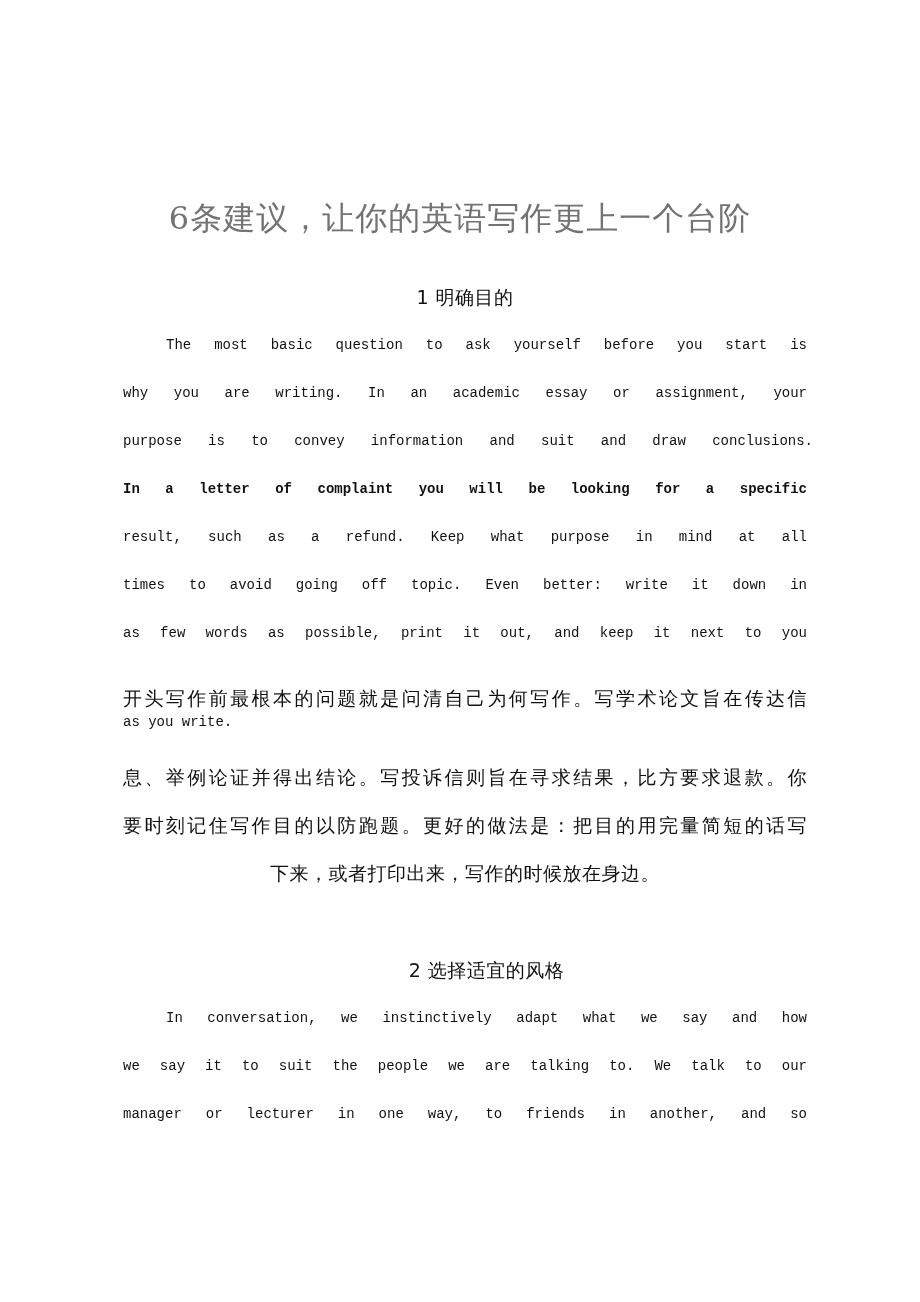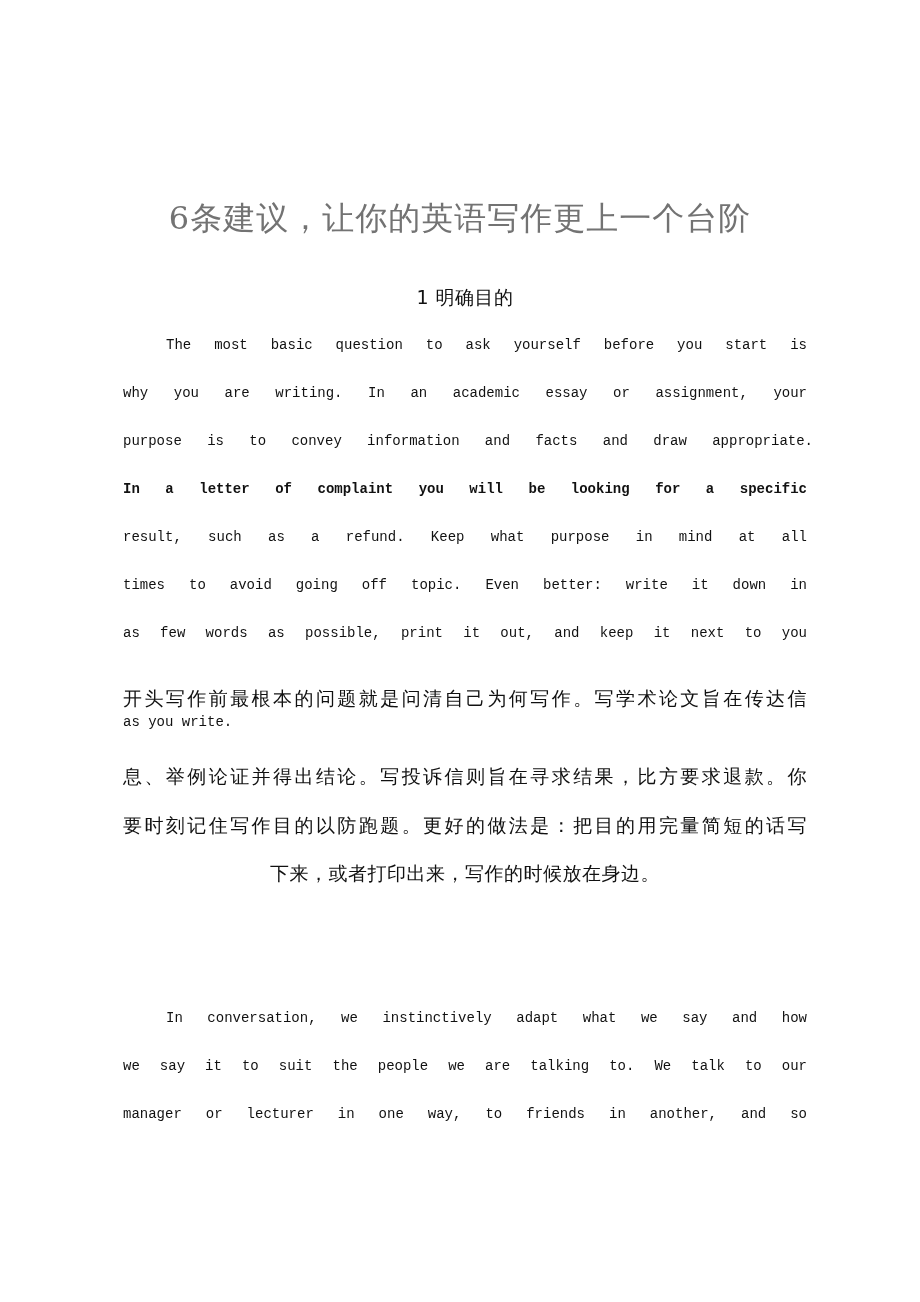--- a/index.html
+++ b/index.html
@@ -26,35 +26,36 @@
 
 <div class="page">
 
   <div class="title">6条建议，让你的英语写作更上一个台阶</div>
 
   <div class="line cn" style="top:285px;">1 明确目的</div>
 
   <div>
     <div class="line indent just" style="top:333px;">The most basic question to ask yourself before you start is</div>
     <div class="line just" style="top:381px;">why you are writing. In an academic essay or assignment, your</div>
-    <div class="line just" style="top:429px; width:690px;">purpose is to convey information and facts and draw appropriate.</div>
+    <div class="line just" style="top:429px; width:690px;">purpose is to convey information and suit and draw conclusions.</div>
     <div class="line just" style="top:477px;font-weight:bold;">In a letter of complaint you will be looking for a specific</div>
     <div class="line just" style="top:525px;">result, such as a refund. Keep what purpose in mind at all</div>
     <div class="line just" style="top:573px;">times to avoid going off topic. Even better: write it down in</div>
     <div class="line just" style="top:621px;">as few words as possible, print it out, and keep it next to you</div>
     <div class="line" style="top:669px;margin-top:41px;">as you write.</div>
   </div>
 
   <div>
     <div class="line cn just" style="top:686px;">开头写作前最根本的问题就是问清自己为何写作。写学术论文旨在传达信</div>
-    <div class="line cn just" style="top:765px;font-family:Liberation Serif, serif;">息、举例论证并得出结论。写投诉信则旨在寻求结果，比方要求退款。你</div>
+    <div class="line cn just" style="top:765px;">息、举例论证并得出结论。写投诉信则旨在寻求结果，比方要求退款。你</div>
     <div class="line cn just" style="top:813px;">要时刻记住写作目的以防跑题。更好的做法是：把目的用完量简短的话写</div>
     <div class="line cn" style="top:861px;">下来，或者打印出来，写作的时候放在身边。</div>
   </div>
 
+  <div class="line indent cn" style="top:958px;">2 选择适宜的风格</div>
 
   <div>
     <div class="line indent just" style="top:1006px;font-family:Liberation Mono, monospace;">In conversation, we instinctively adapt what we say and how</div>
     <div class="line just" style="top:1054px;">we say it to suit the people we are talking to. We talk to our</div>
     <div class="line just" style="top:1102px;">manager or lecturer in one way, to friends in another, and so</div>
   </div>
 
 </div>
 
 </body></html>

